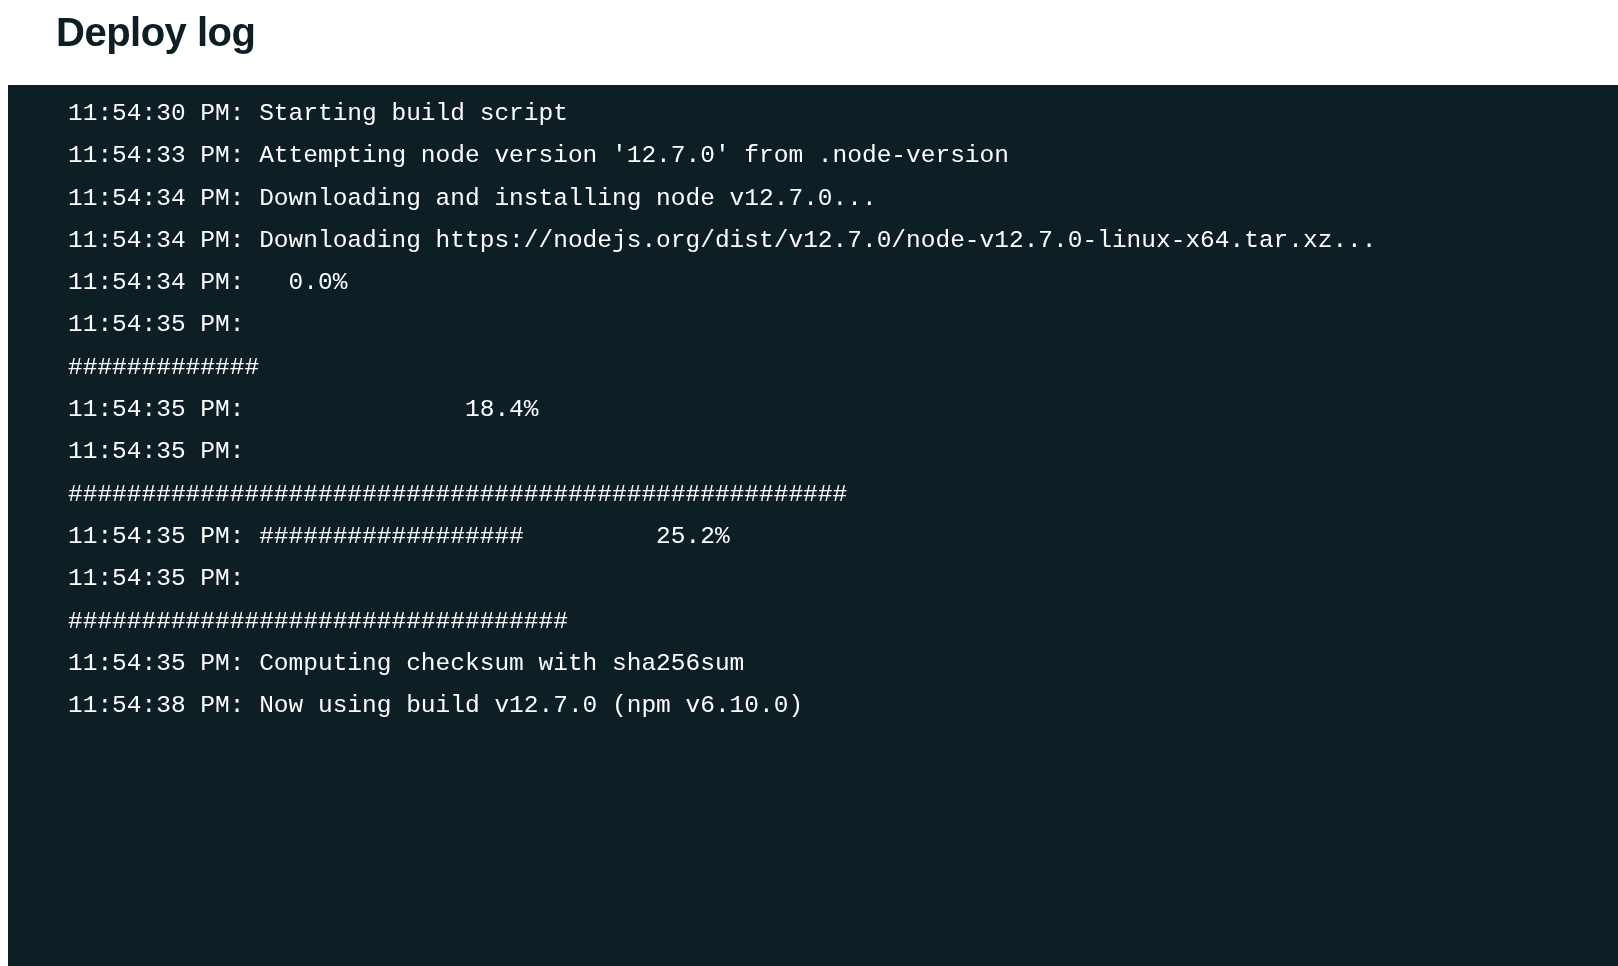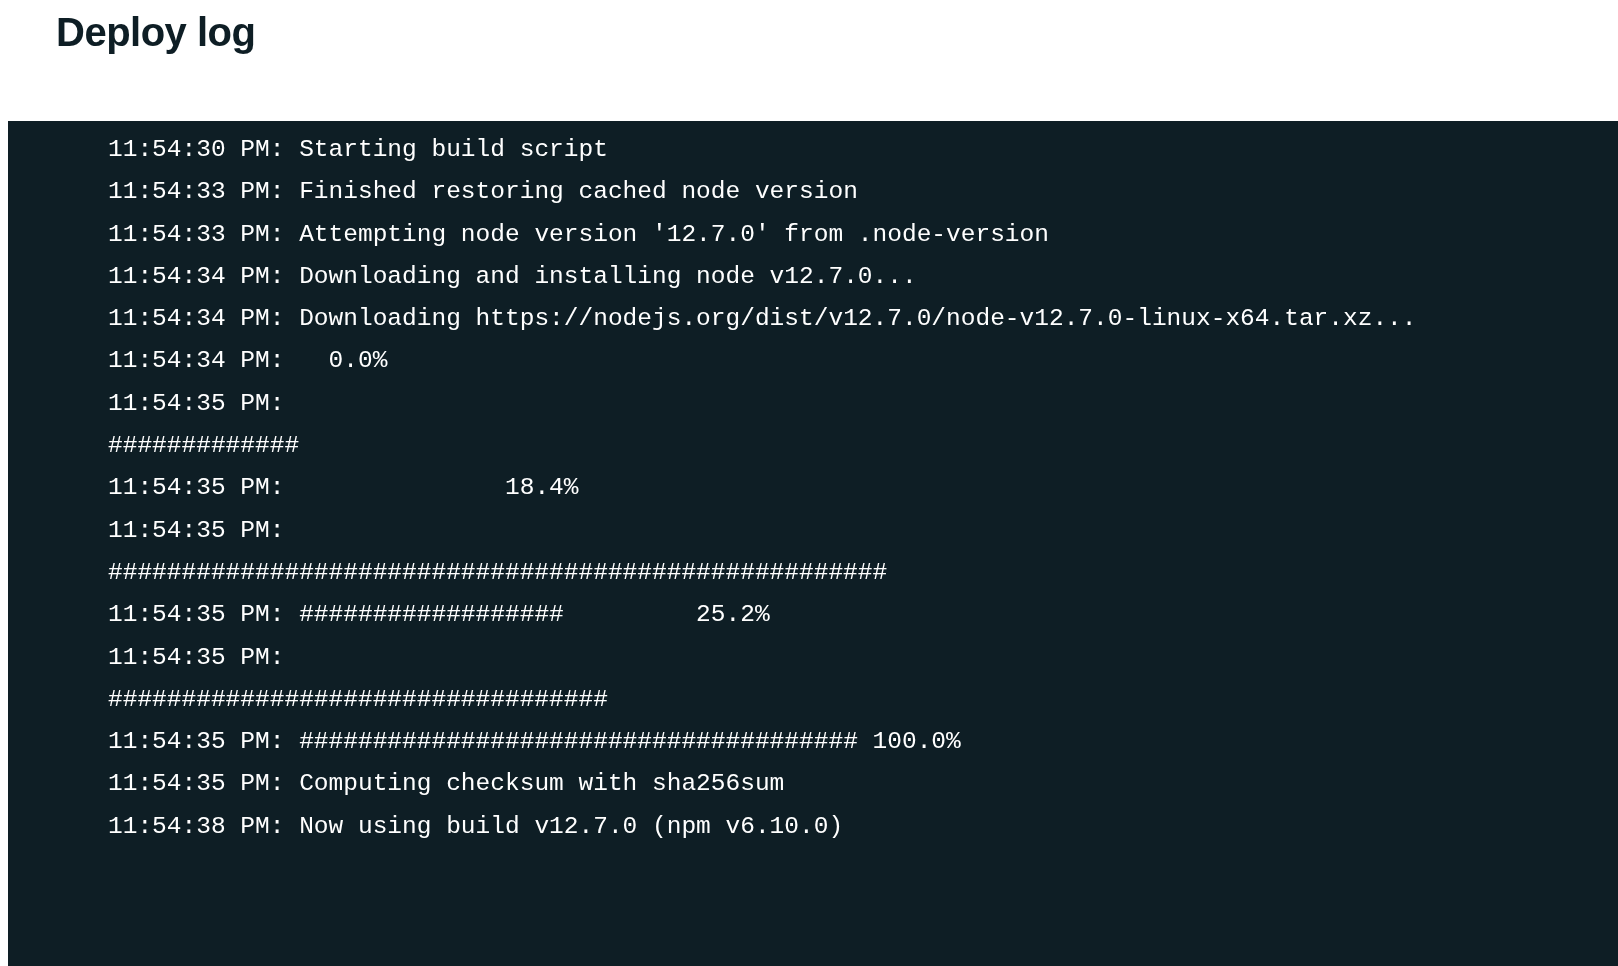--- a/index.html
+++ b/index.html
@@ -12,21 +12,20 @@
     height: 966px;
     font-family: -apple-system, BlinkMacSystemFont, "Segoe UI", Helvetica, Arial, sans-serif;
     background: #ffffff;
     overflow: hidden;
   }
   .page-wrap {
     width: 100%;
     height: 100%;
     display: flex;
     flex-direction: column;
-    gap: 36px;
   }
   .header-area {
     padding: 10px 0 30px 56px;
     background: #ffffff;
   }
   .page-title {
     font-size: 40px;
     font-weight: 700;
     color: #0e1e25;
     letter-spacing: -0.5px;
@@ -39,48 +38,45 @@
     padding: 8px 0 0 0;
     overflow: hidden;
   }
   .log-line {
     font-family: "SFMono-Regular", Consolas, "Liberation Mono", Menlo, Courier, monospace;
     font-size: 24.5px;
     line-height: 42.3px;
     white-space: pre;
     color: #ffffff;
     padding-left: 60px;
-    margin-left: 40px;
   }
   .log-ts {
     color: #ffffff;
   }
   .log-msg {
     color: #ffffff;
   }
 </style>
 </head>
 <body>
 
 <div class="page-wrap">
   <div class="header-area">
     <h1 class="page-title">Deploy log</h1>
   </div>
   <div class="log-panel">
     <div class="log-line"><span class="log-ts">11:54:30 PM:</span><span class="log-msg"> Starting build script</span></div>
-    <div class="log-line"><span class="log-ts">11:54:33 PM:</span><span class="log-msg"> Finished restoring cached node version</span></div>
     <div class="log-line"><span class="log-ts">11:54:33 PM:</span><span class="log-msg"> Attempting node version '12.7.0' from .node-version</span></div>
     <div class="log-line"><span class="log-ts">11:54:34 PM:</span><span class="log-msg"> Downloading and installing node v12.7.0...</span></div>
     <div class="log-line"><span class="log-ts">11:54:34 PM:</span><span class="log-msg"> Downloading https://nodejs.org/dist/v12.7.0/node-v12.7.0-linux-x64.tar.xz...</span></div>
     <div class="log-line"><span class="log-ts">11:54:34 PM:</span><span class="log-msg">   0.0%</span></div>
     <div class="log-line"><span class="log-ts">11:54:35 PM:</span><span class="log-msg"> </span></div>
     <div class="log-line"><span class="log-ts"></span><span class="log-msg">#############</span></div>
     <div class="log-line"><span class="log-ts">11:54:35 PM:</span><span class="log-msg">               18.4%</span></div>
     <div class="log-line"><span class="log-ts">11:54:35 PM:</span><span class="log-msg"> </span></div>
     <div class="log-line"><span class="log-ts"></span><span class="log-msg">#####################################################</span></div>
     <div class="log-line"><span class="log-ts">11:54:35 PM:</span><span class="log-msg"> ##################         25.2%</span></div>
     <div class="log-line"><span class="log-ts">11:54:35 PM:</span><span class="log-msg"> </span></div>
     <div class="log-line"><span class="log-ts"></span><span class="log-msg">##################################</span></div>
-    <div class="log-line"><span class="log-ts">11:54:35 PM:</span><span class="log-msg"> ###################################### 100.0%</span></div>
     <div class="log-line"><span class="log-ts">11:54:35 PM:</span><span class="log-msg"> Computing checksum with sha256sum</span></div>
     <div class="log-line"><span class="log-ts">11:54:38 PM:</span><span class="log-msg"> Now using build v12.7.0 (npm v6.10.0)</span></div>
   </div>
 </div>
 
 </body></html>

